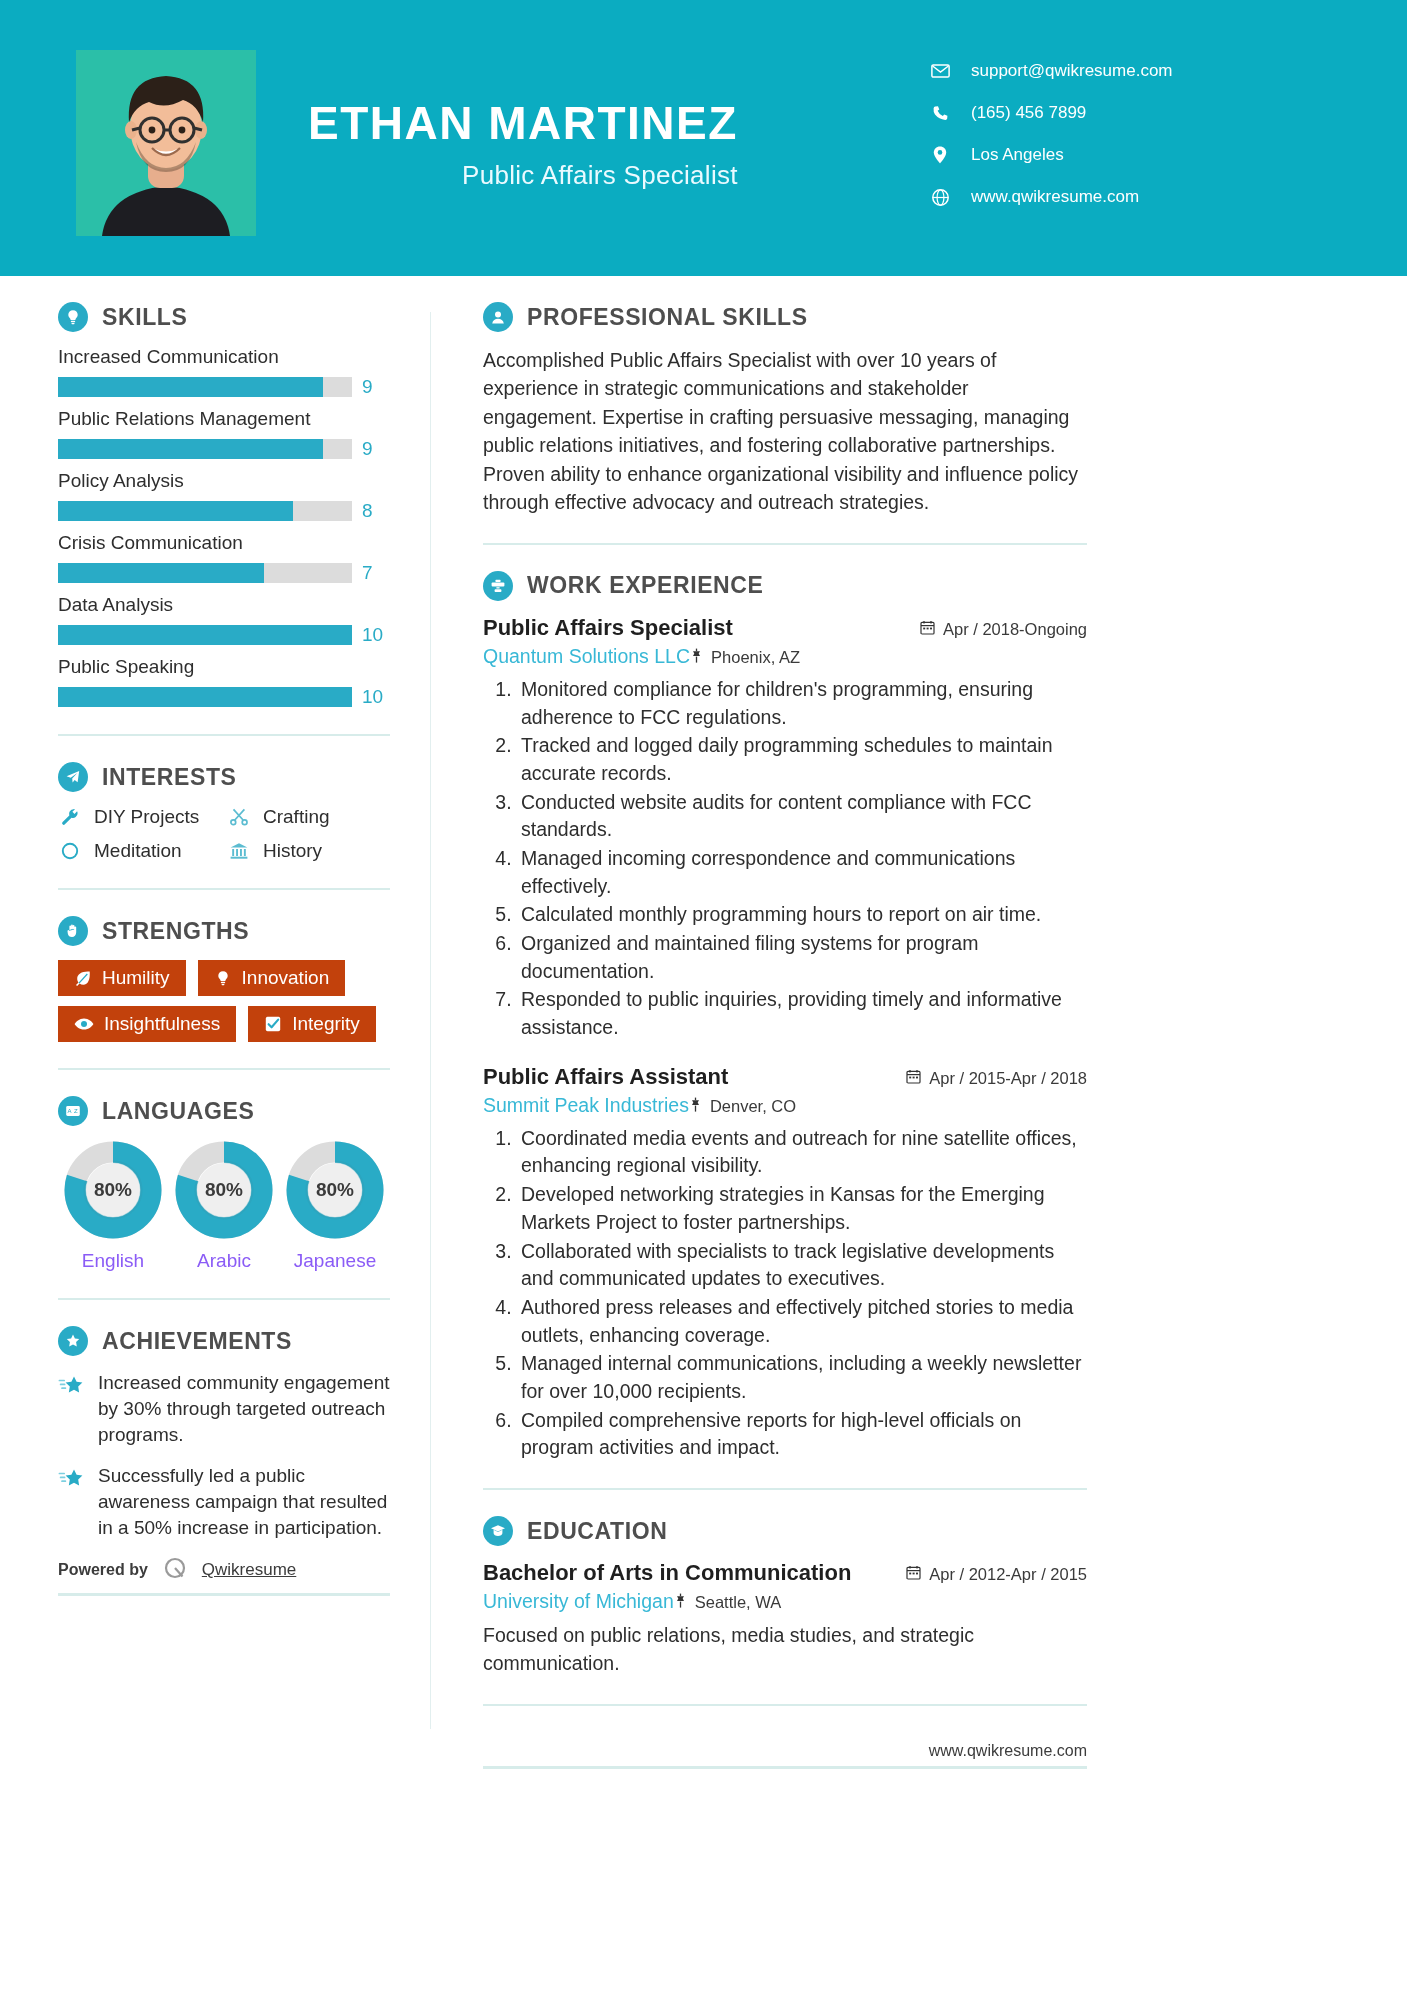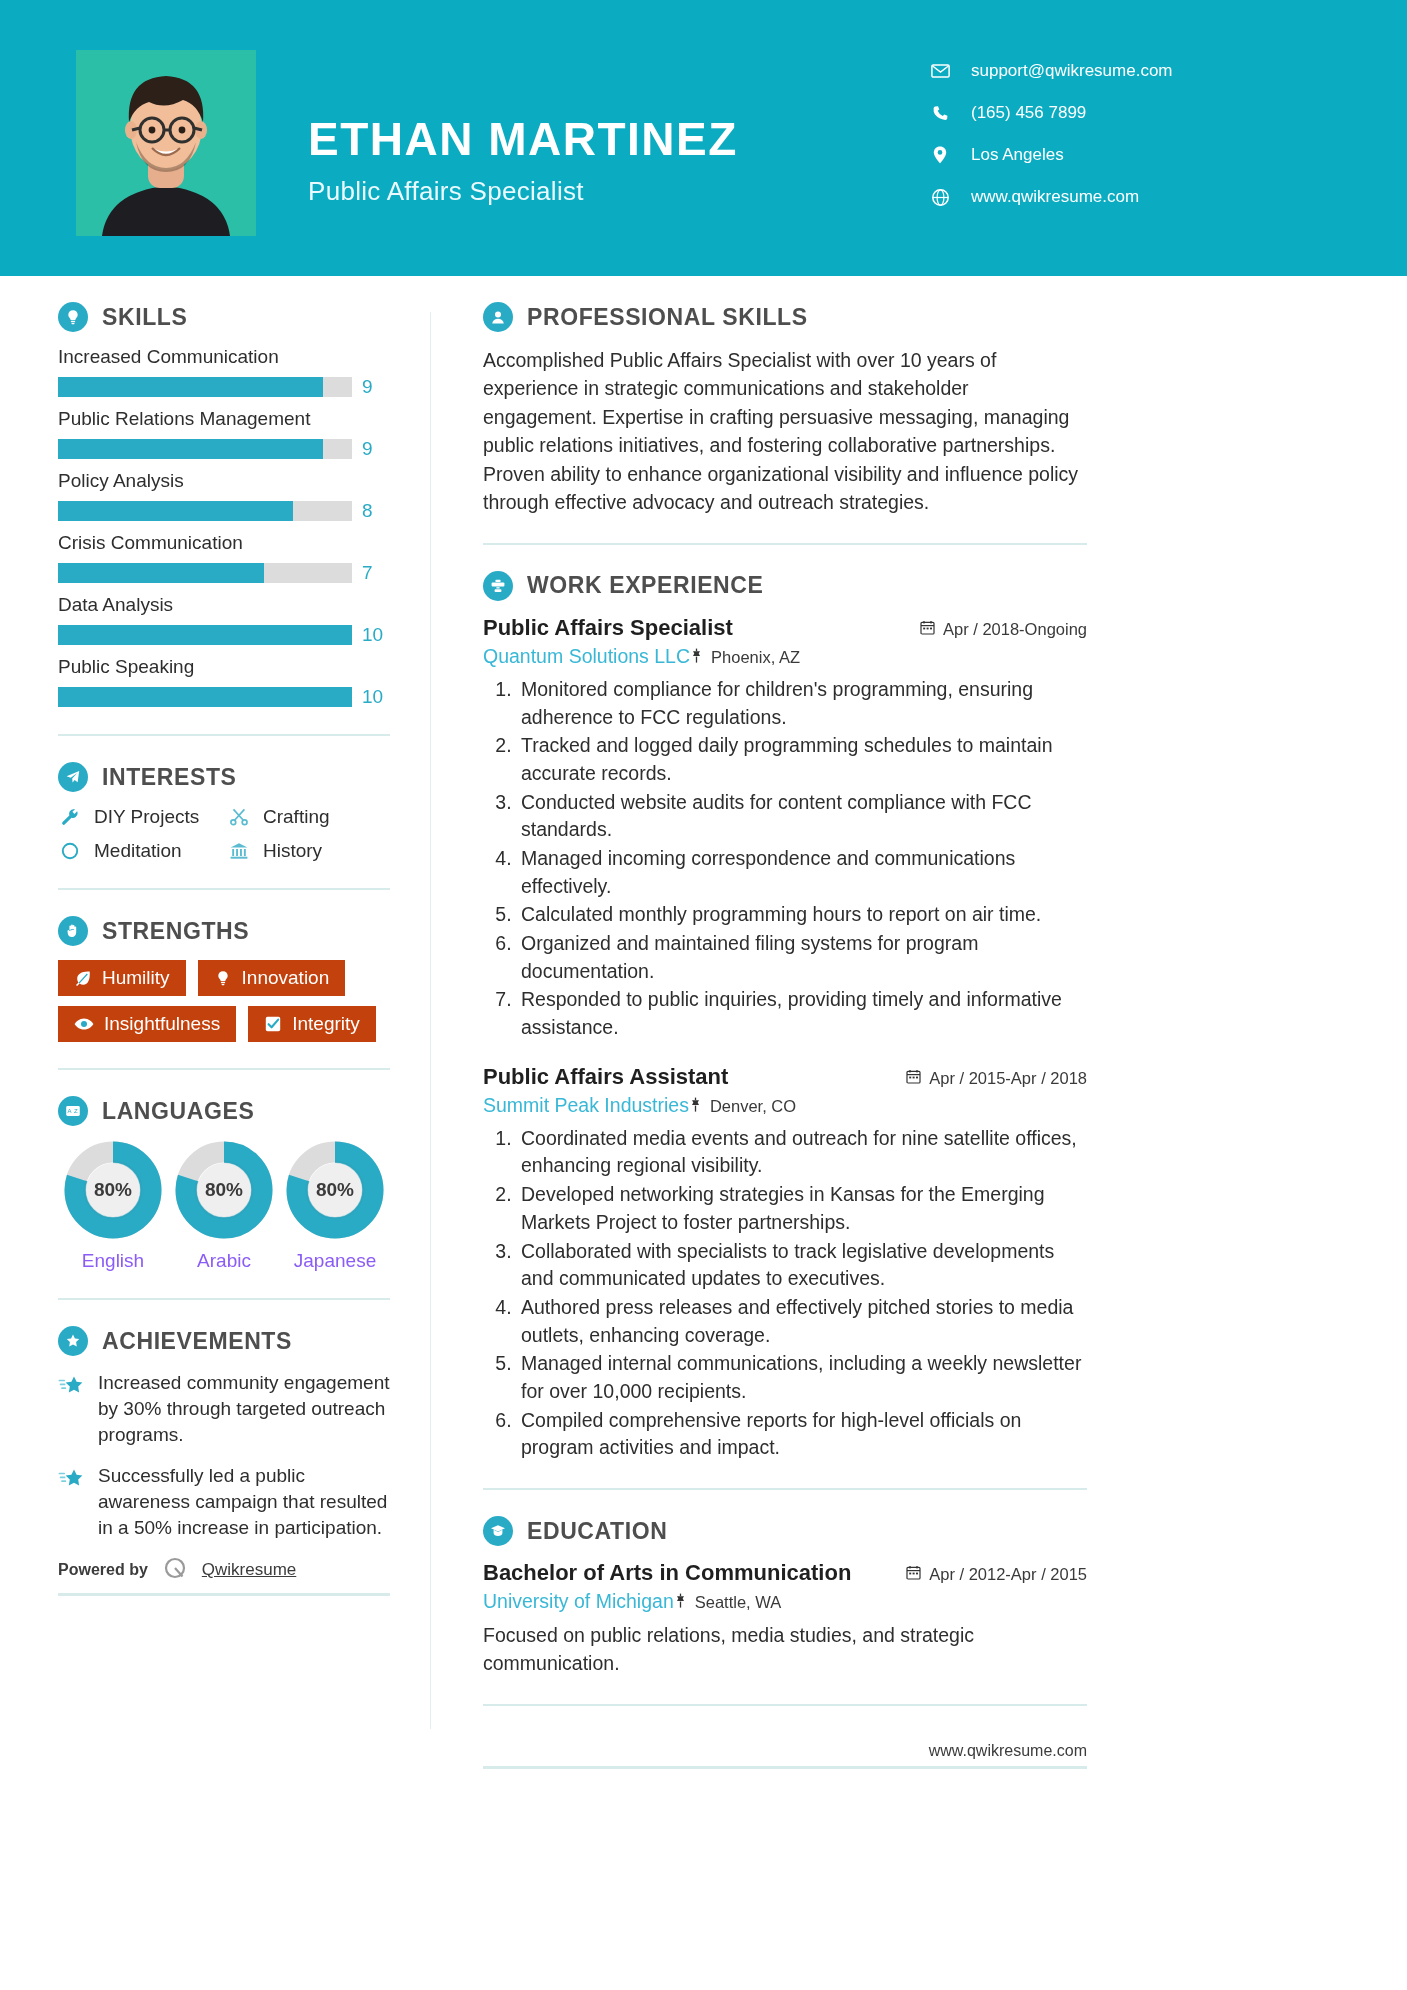--- a/index.html
+++ b/index.html
@@ -34,21 +34,22 @@
     width: 180px;
     height: 186px;
     background: #2bbfa8;
     overflow: hidden;
   }
   .photo-svg { display:block; width:180px; height:186px; }
 
   .name-block {
     position: absolute;
     left: 308px;
-    top: 116px;
+    top: 100px;
+    text-align: right;
   }
   .name {
     font-family: "Liberation Sans", sans-serif;
     font-size: 46px;
     font-weight: 700;
     letter-spacing: 1.5px;
     color: #ffffff;
     line-height: 1;
   }
   .jobtitle {

